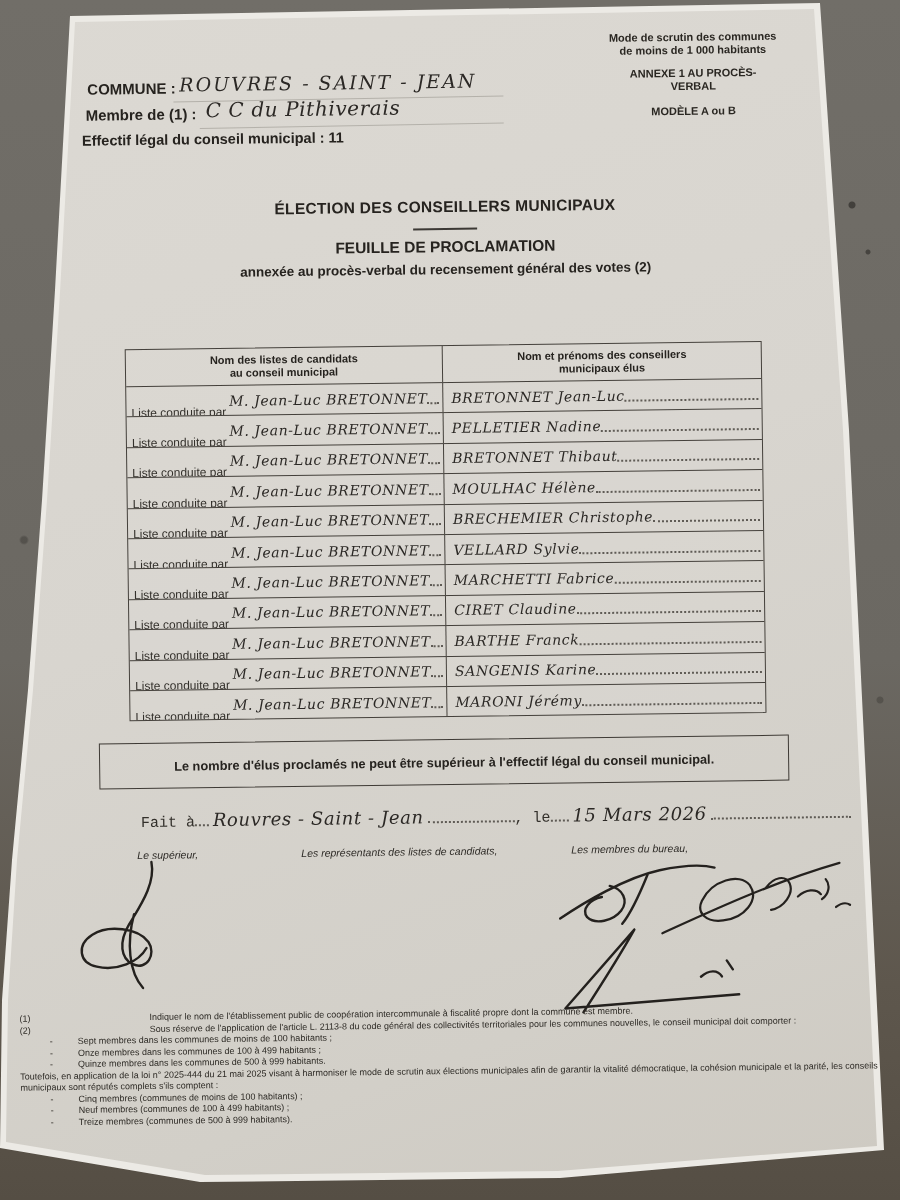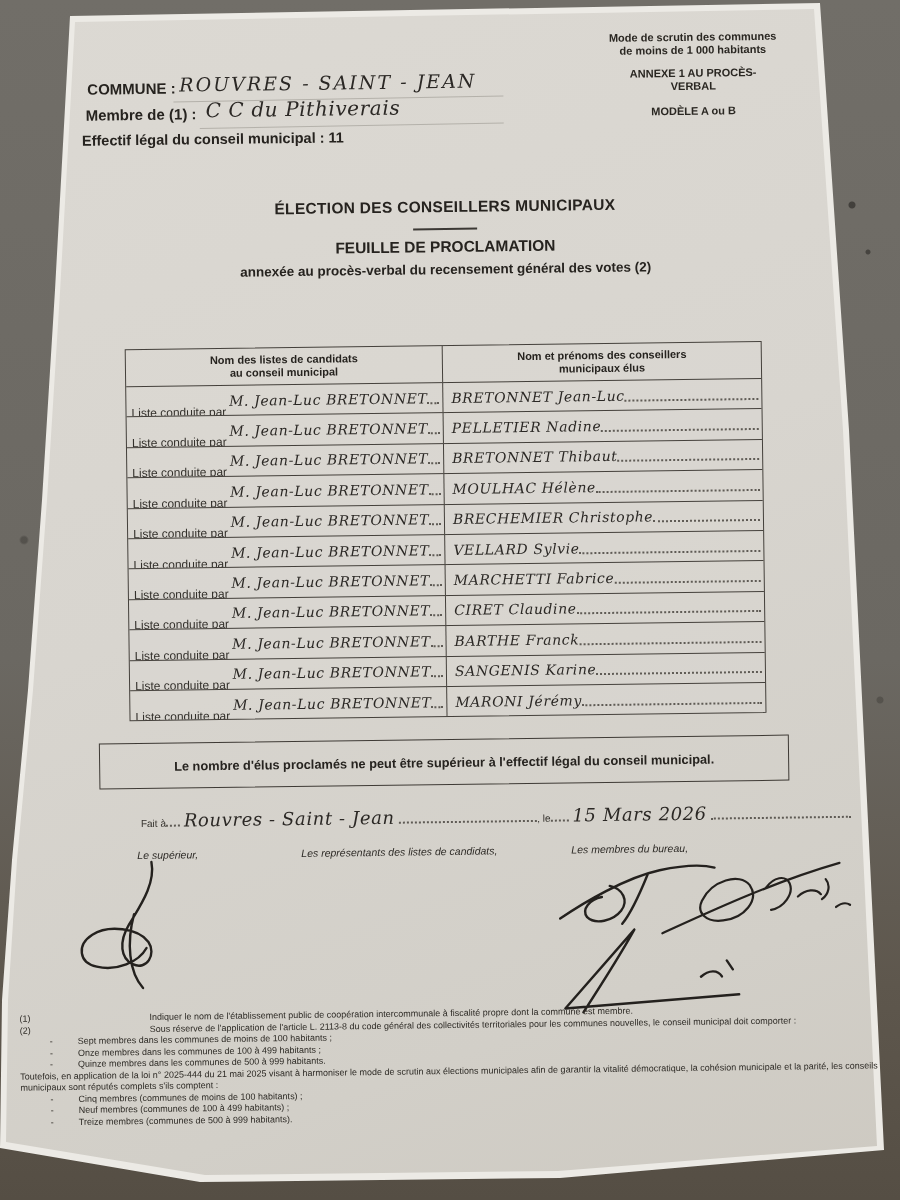--- a/index.html
+++ b/index.html
@@ -44,21 +44,21 @@
   .trow{display:flex;height:29.4px;border-bottom:1.4px solid #44403b;}
   .trow:last-child{border-bottom:none;}
   .tc1{width:317px;border-right:1.6px solid #44403b;display:flex;align-items:center;padding:0 3px 0 5px;box-sizing:border-box;overflow:hidden;}
   .tc2{flex:1;display:flex;align-items:center;padding:0 3px 0 8px;box-sizing:border-box;overflow:hidden;}
   .cell-label{font-size:12px;color:#33302b;white-space:nowrap;margin-right:3px;margin-top:22px;}
   .hw-cell{font-size:14px;}
   .dots{flex:1;min-width:6px;border-bottom:2px dotted #5f5b55;align-self:center;margin-top:10px;}
   .notice{position:absolute;left:97px;top:739px;width:690px;height:46px;border:1.8px solid #3e3a35;display:flex;align-items:center;justify-content:center;box-sizing:border-box;}
   .notice span{font-weight:bold;font-size:12.8px;}
   .faitline{position:absolute;left:138px;top:806px;width:710px;display:flex;align-items:baseline;}
-  .small-label{font-size:10px;color:#33302b;}
+  .small-label{font-size:15px;color:#33302b;font-family:Liberation Mono, monospace;}
   .sig-label{font-style:italic;font-size:10.5px;color:#2e2b27;}
   .fnotes{position:absolute;left:14px;top:1008px;width:868px;font-size:9px;line-height:11.5px;color:#2d2a25;}
   .fn-row{display:flex;}
   .fn-marker{width:26px;flex:none;}
   .fn-note{padding-left:104px;}
   .fn-bullet{display:flex;}
   .fn-dash{width:28px;padding-left:30px;flex:none;}
   svg.sig{position:absolute;overflow:visible;}
   svg.sig path{fill:none;stroke:#24211e;stroke-linecap:round;stroke-linejoin:round;}
 </style>

